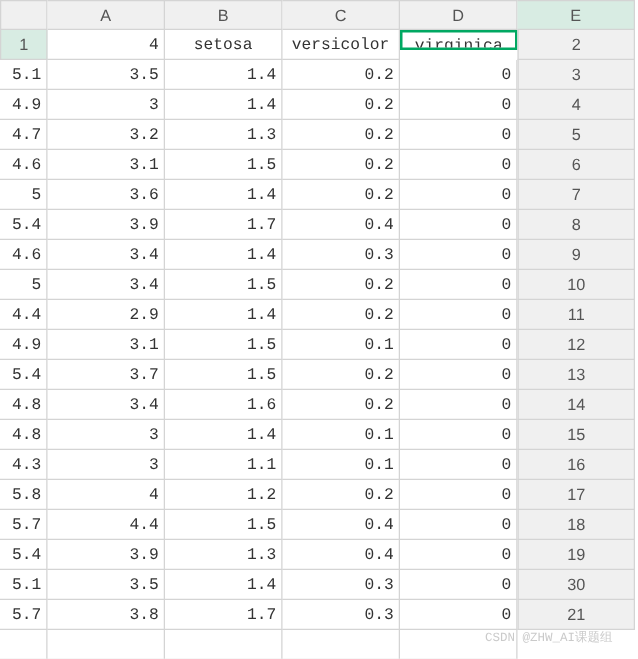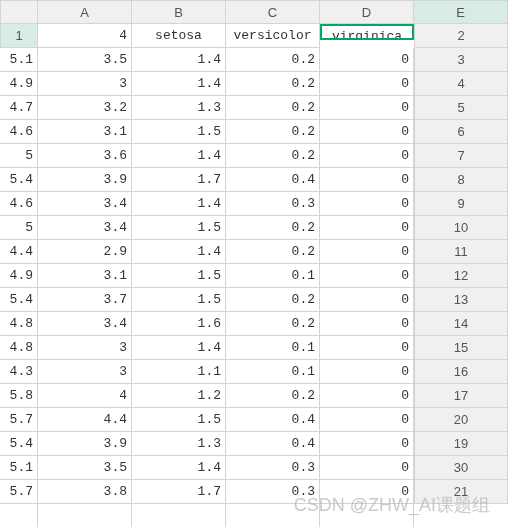--- a/index.html
+++ b/index.html
@@ -69,22 +69,22 @@
       background: #d8ece3;
     }
     .active-row-header {
       background: #d8ece3;
     }
     .watermark {
       position: absolute;
       bottom: 10px;
       right: 20px;
       color: rgba(180,180,180,0.7);
-      font-size: 18px;
-      font-family: Liberation Sans, sans-serif;
+      font-size: 10px;
+      font-family: Liberation Mono, monospace;
       pointer-events: none;
     }
   </style>
 </head>
 <body>
 
 <div class="spreadsheet" id="grid">
     <div class="cell corner"></div>
     <div class="cell col-header">A</div>
     <div class="cell col-header">B</div>
@@ -185,21 +185,21 @@
     <div class="cell data-num">4</div>
     <div class="cell data-num">1.2</div>
     <div class="cell data-num">0.2</div>
     <div class="cell data-num">0</div>
     <div class="cell row-header">17</div>
     <div class="cell data-num">5.7</div>
     <div class="cell data-num">4.4</div>
     <div class="cell data-num">1.5</div>
     <div class="cell data-num">0.4</div>
     <div class="cell data-num">0</div>
-    <div class="cell row-header">20</div>
+    <div class="cell row-header">18</div>
     <div class="cell data-num">5.4</div>
     <div class="cell data-num">3.9</div>
     <div class="cell data-num">1.3</div>
     <div class="cell data-num">0.4</div>
     <div class="cell data-num">0</div>
     <div class="cell row-header">19</div>
     <div class="cell data-num">5.1</div>
     <div class="cell data-num">3.5</div>
     <div class="cell data-num">1.4</div>
     <div class="cell data-num">0.3</div>

